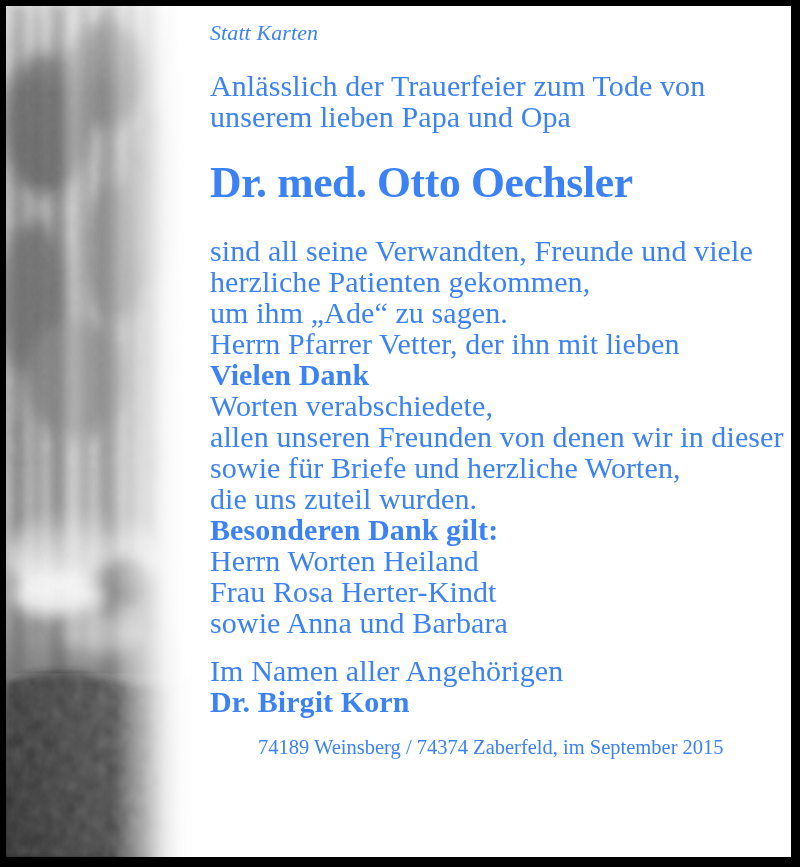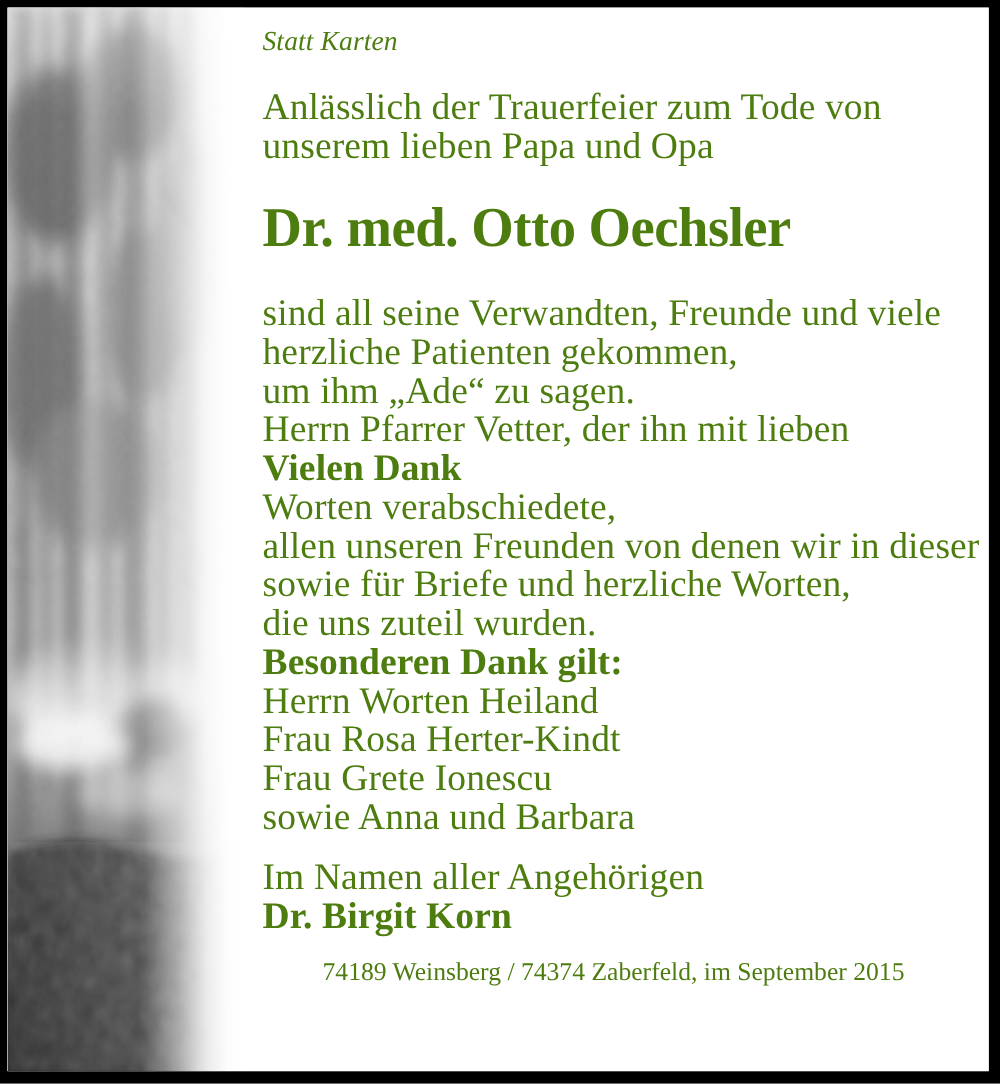--- a/index.html
+++ b/index.html
@@ -82,21 +82,21 @@
 
   
   .text-column {
     position: absolute;
     left: 198px;
     top: 0;
     right: 0;
     bottom: 0;
     padding: 14px 0 0 6px;
     box-sizing: border-box;
-    color: #4d7c0f;
+    color: #3b82f6;
   }
 
   .line {
     font-size: 30px;
     line-height: 31px;
     white-space: nowrap;
     letter-spacing: 0.1px;
   }
   .line.bold { font-weight: bold; }
   .line.italic {
@@ -267,21 +267,20 @@
         <div class="line">um ihm „Ade“ zu sagen.</div>
         <div class="line">Herrn Pfarrer Vetter, der ihn mit lieben</div>
         <div class="line bold">Vielen Dank</div>
         <div class="line">Worten verabschiedete,</div>
         <div class="line">allen unseren Freunden von denen wir in dieser</div>
         <div class="line">sowie für Briefe und herzliche Worten,</div>
         <div class="line">die uns zuteil wurden.</div>
         <div class="line bold">Besonderen Dank gilt:</div>
         <div class="line">Herrn Worten Heiland</div>
         <div class="line">Frau Rosa Herter-Kindt</div>
-        <div class="line">Frau Grete Ionescu</div>
         <div class="line">sowie Anna und Barbara</div>
       </div>
 
       <div class="spacer-sm"></div>
 
       <div class="block">
         <div class="line">Im Namen aller Angehörigen</div>
         <div class="line bold">Dr. Birgit Korn</div>
       </div>
 

